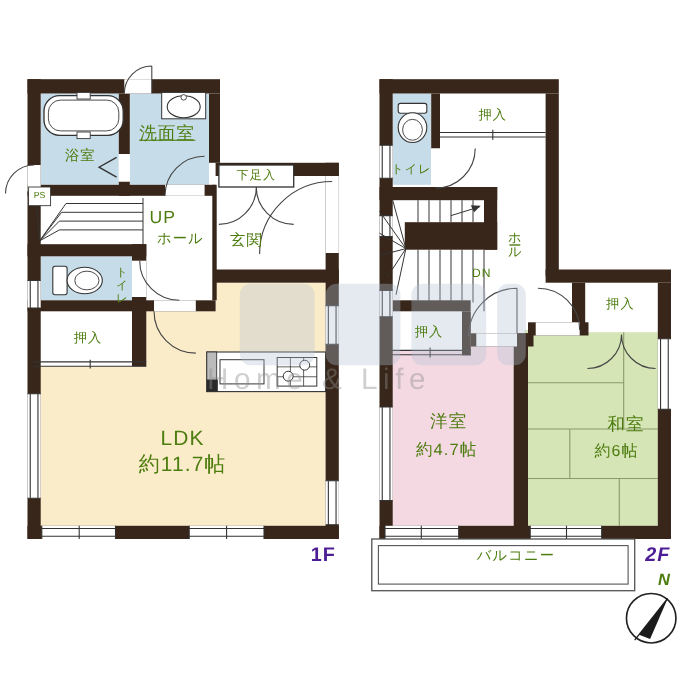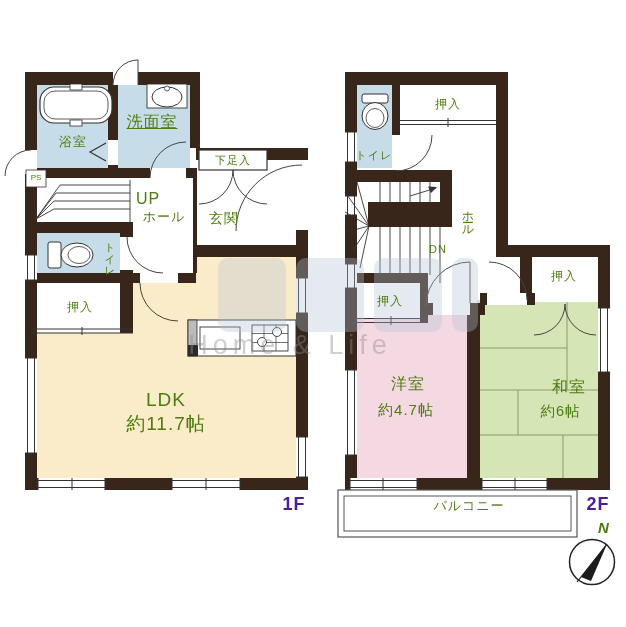--- a/index.html
+++ b/index.html
@@ -216,16 +216,16 @@
 <div class="lbl" style="left:448px;top:104px;font-size:12px;">押入</div>
 <div class="lbl vert" style="left:468px;top:216px;font-size:12px;">ホール</div>
 <div class="lbl" style="left:438px;top:249px;font-size:11px;">DN</div>
 <div class="lbl" style="left:390px;top:301px;font-size:12px;">押入</div>
 <div class="lbl" style="left:564px;top:276px;font-size:12px;">押入</div>
 <div class="lbl" style="left:408px;top:384px;font-size:16px;">洋室</div>
 <div class="lbl" style="left:406px;top:409px;font-size:15px;">約4.7帖</div>
 <div class="lbl" style="left:569px;top:387px;font-size:16px;">和室</div>
 <div class="lbl" style="left:539px;top:411px;font-size:14.5px;padding-left:43px;">約6帖</div>
 <div class="lbl" style="left:458px;top:505px;font-size:13px;margin-left:11px;">バルコニー</div>
-<div class="lbl floor-tag" style="left:598px;top:504px;">2F</div>
+<div class="lbl floor-tag" style="left:598px;top:504px;font-style:italic;">2F</div>
 <div class="lbl north" style="left:604px;top:527px;">N</div>
 
 </div>
 
 </body></html>

